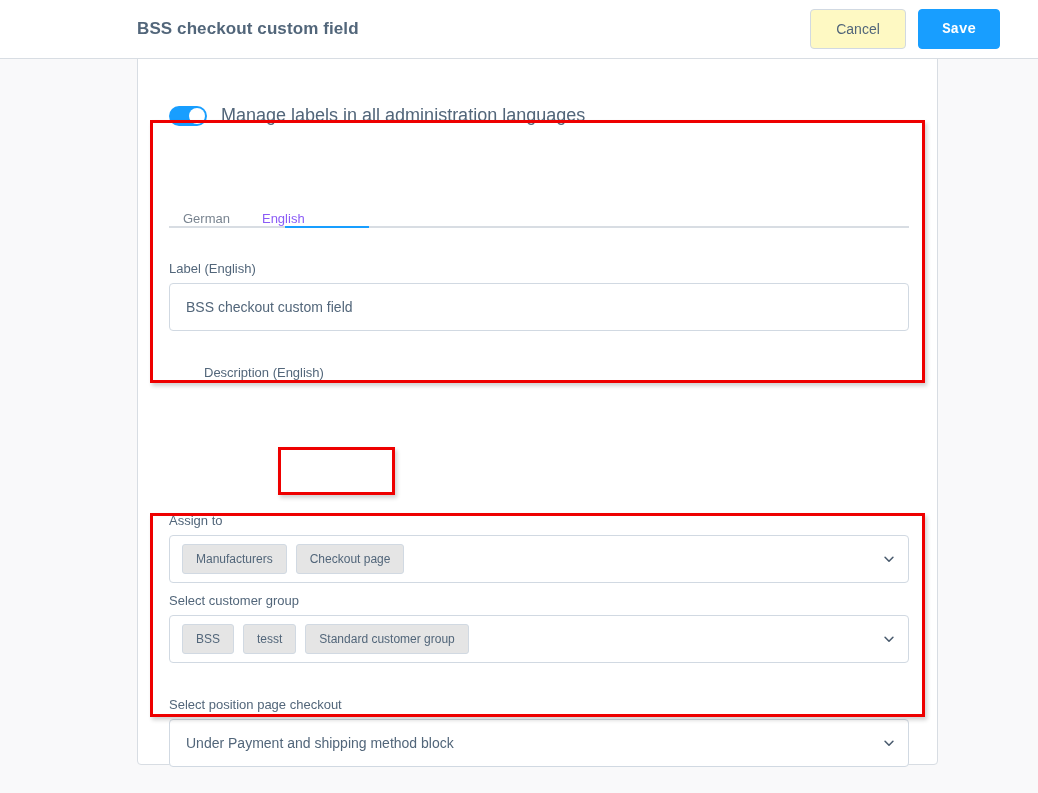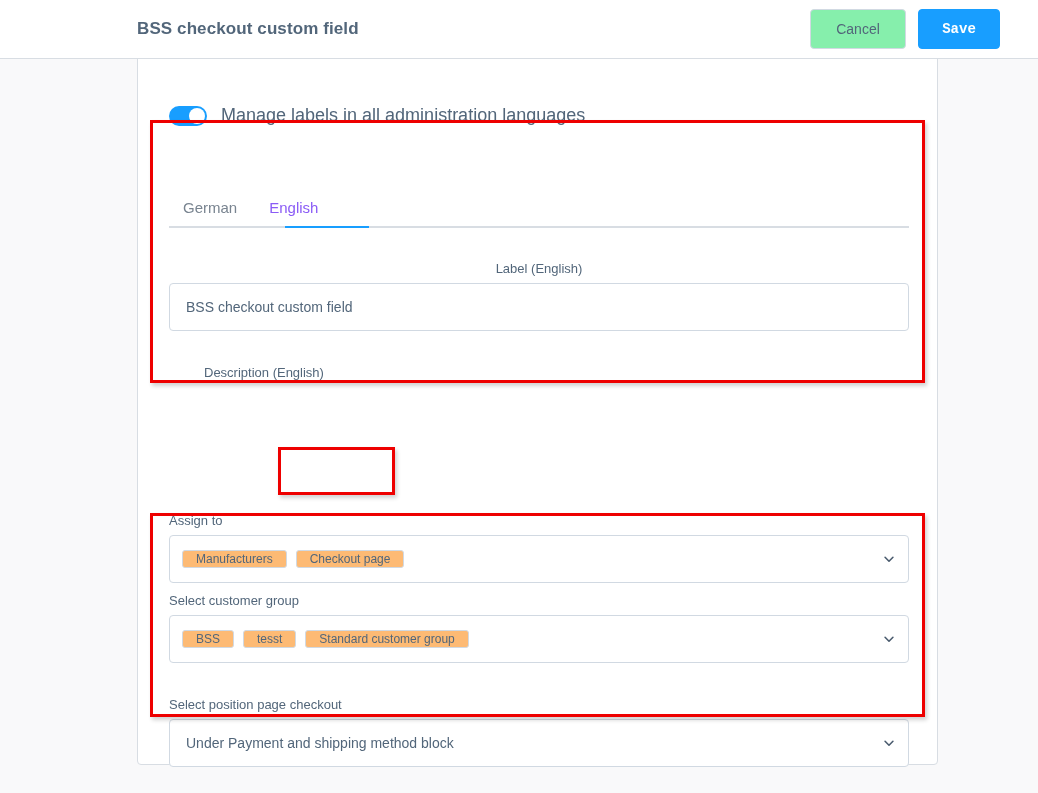--- a/index.html
+++ b/index.html
@@ -50,21 +50,21 @@
     font-size: 14px;
     font-family: "Liberation Sans", sans-serif;
     cursor: pointer;
     display: flex;
     align-items: center;
     justify-content: center;
     white-space: nowrap;
   }
   .btn-cancel {
     width: 96px;
-    background: #86efac;
+    background: #fef9c3;
     border: 1px solid #d1d9e2;
     color: #52667a;
   }
   .btn-save {
     width: 82px;
     background: #189eff;
     border: 1px solid #189eff;
     color: #ffffff;
     font-weight: bold;
     font-family: Liberation Mono, monospace;
@@ -132,22 +132,22 @@
   }
 
   .tabs {
     display: flex;
     align-items: flex-end;
     padding-left: 31px;
     gap: 32px;
     height: 43px;
   }
   .tab {
-    font-size: 15px;
-    padding-bottom: 10px;
+    font-size: 13px;
+    padding-bottom: 0;
     cursor: pointer;
     white-space: nowrap;
   }
   .tab-inactive { color: #798490; }
   .tab-active   { color: #8b5cf6; }
 
   .tab-rail {
     position: relative;
     margin-left: 17px;
     width: 740px;
@@ -202,24 +202,24 @@
     display: flex;
     align-items: center;
     gap: 9px;
     flex: 1;
     min-width: 0;
   }
 
   .chip {
     border: 1px solid #d1d9e2;
     border-radius: 3px;
-    background: #fdba74;
+    background: #e5e5e5;
     color: #52667a;
     font-size: 12px;
-    height: 18px;
+    height: 30px;
     padding: 0 13px;
     display: flex;
     align-items: center;
     white-space: nowrap;
     cursor: pointer;
   }
 
   .chevron {
     flex: none;
     width: 14px;
@@ -262,21 +262,21 @@
     <div class="lang-panel">
       <div class="tabs">
         <div class="tab tab-inactive">German</div>
         <div class="tab tab-active">English</div>
       </div>
       <div class="tab-rail">
         <div class="underline"></div>
       </div>
     </div>
 
-    <div class="field" style="top:260px;text-align:center;">
+    <div class="field" style="top:260px;">
       <div class="field-label">Label (English)</div>
       <div class="control">BSS checkout custom field</div>
     </div>
 
     <div class="field" style="top:364px;padding-left:35px;">
       <div class="field-label">Description (English)</div>
     </div>
 
     <div class="field" style="top:512px;">
       <div class="field-label">Assign to</div>

